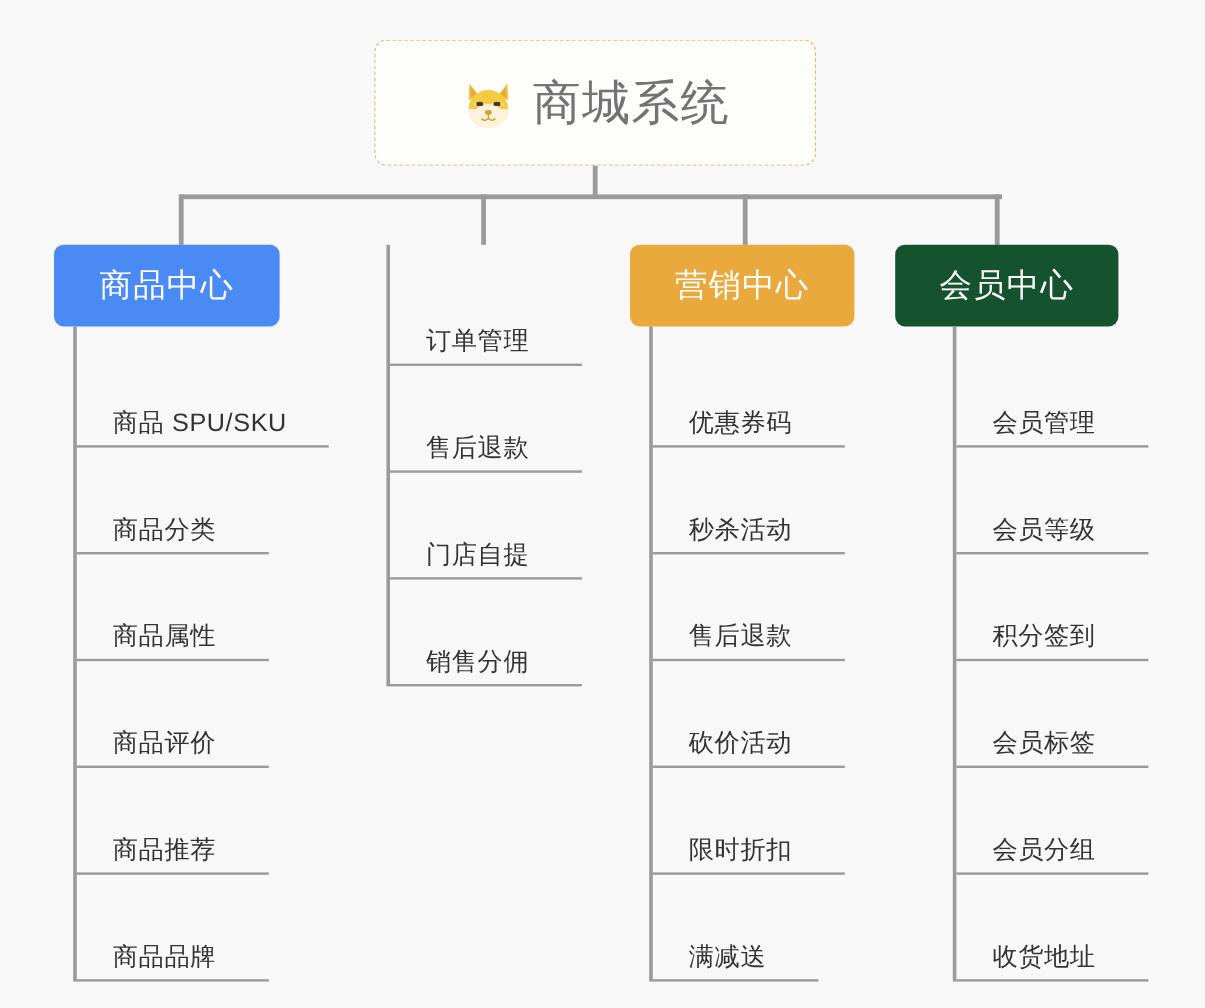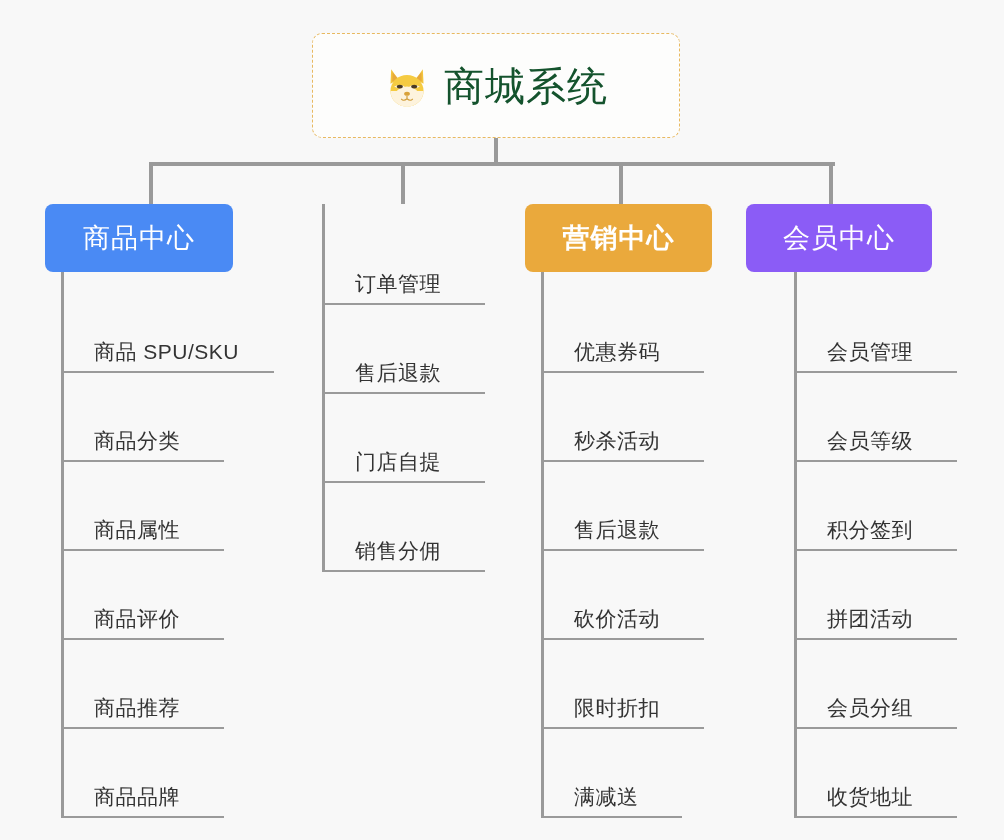--- a/index.html
+++ b/index.html
@@ -149,21 +149,21 @@
         <path d="M14 30 q8 -4 15 0 q-7 5 -15 0 z" fill="#fdf3dd"></path>
         <path d="M50 30 q-8 -4 -15 0 q7 5 15 0 z" fill="#fdf3dd"></path>
         <ellipse cx="22" cy="30" rx="4.2" ry="2.6" fill="#4a3a24"></ellipse>
         <ellipse cx="42" cy="30" rx="4.2" ry="2.6" fill="#4a3a24"></ellipse>
         <ellipse cx="32" cy="40" rx="4" ry="2.8" fill="#d9a23a"></ellipse>
         <path d="M32 43 L32 47" stroke="#cf9a35" stroke-width="1.6" fill="none"></path>
         <path d="M32 47 q-5 4 -8 0" stroke="#cf9a35" stroke-width="1.6" fill="none"></path>
         <path d="M32 47 q5 4 8 0" stroke="#cf9a35" stroke-width="1.6" fill="none"></path>
       </svg>
     </span>
-    <span class="root-title" style="color: #14532d;">商城系统</span>
+    <span class="root-title" style="color: #737373;">商城系统</span>
   </div>
 
   <div class="conn stem-root" style="background: rgb(154, 154, 154);"></div>
   <div class="conn bus" style="width: 684px; background: rgb(154, 154, 154);"></div>
   <div class="conn drop drop-0" style="background: rgb(154, 154, 154);"></div>
   <div class="conn drop drop-1" style="background: rgb(154, 154, 154);"></div>
   <div class="conn drop drop-2" style="background: rgb(154, 154, 154);"></div>
   <div class="conn drop drop-3" style="background: rgb(154, 154, 154);"></div>
 
   <div class="column col-0">
@@ -213,21 +213,21 @@
         <span class="leaf-underline" style="width: 160px;"></span>
       </div>
       <div class="leaf-item">
         <span class="leaf-label">销售分佣</span>
         <span class="leaf-underline" style="width: 160px;"></span>
       </div>
     </div>
   </div>
 
   <div class="column col-2">
-    <div class="cat-header" style="background: rgb(234, 169, 60); font-weight: bold;">
+    <div class="cat-header" style="background: rgb(234, 169, 60);">
       <span>营销中心</span>
     </div>
     <div class="leaf-tree" style="border-left-color: rgb(154, 154, 154);">
       <div class="leaf-item">
         <span class="leaf-label">优惠券码</span>
         <span class="leaf-underline" style="width: 160px;"></span>
       </div>
       <div class="leaf-item">
         <span class="leaf-label">秒杀活动</span>
         <span class="leaf-underline" style="width: 160px;"></span>
@@ -245,38 +245,38 @@
         <span class="leaf-underline" style="width: 160px;"></span>
       </div>
       <div class="leaf-item">
         <span class="leaf-label">满减送</span>
         <span class="leaf-underline" style="width: 138px;"></span>
       </div>
     </div>
   </div>
 
   <div class="column col-3">
-    <div class="cat-header" style="background: #8b5cf6; align-items: center;">
+    <div class="cat-header" style="background: #14532d; align-items: center;">
       <span>会员中心</span>
     </div>
     <div class="leaf-tree" style="border-left-color: rgb(154, 154, 154); margin-left: 48px;">
       <div class="leaf-item">
         <span class="leaf-label">会员管理</span>
         <span class="leaf-underline" style="width: 160px;"></span>
       </div>
       <div class="leaf-item">
         <span class="leaf-label">会员等级</span>
         <span class="leaf-underline" style="width: 160px;"></span>
       </div>
       <div class="leaf-item">
         <span class="leaf-label">积分签到</span>
         <span class="leaf-underline" style="width: 160px;"></span>
       </div>
       <div class="leaf-item">
-        <span class="leaf-label">拼团活动</span>
+        <span class="leaf-label">会员标签</span>
         <span class="leaf-underline" style="width: 160px;"></span>
       </div>
       <div class="leaf-item">
         <span class="leaf-label">会员分组</span>
         <span class="leaf-underline" style="width: 160px;"></span>
       </div>
       <div class="leaf-item">
         <span class="leaf-label">收货地址</span>
         <span class="leaf-underline" style="width: 160px;"></span>
       </div>

